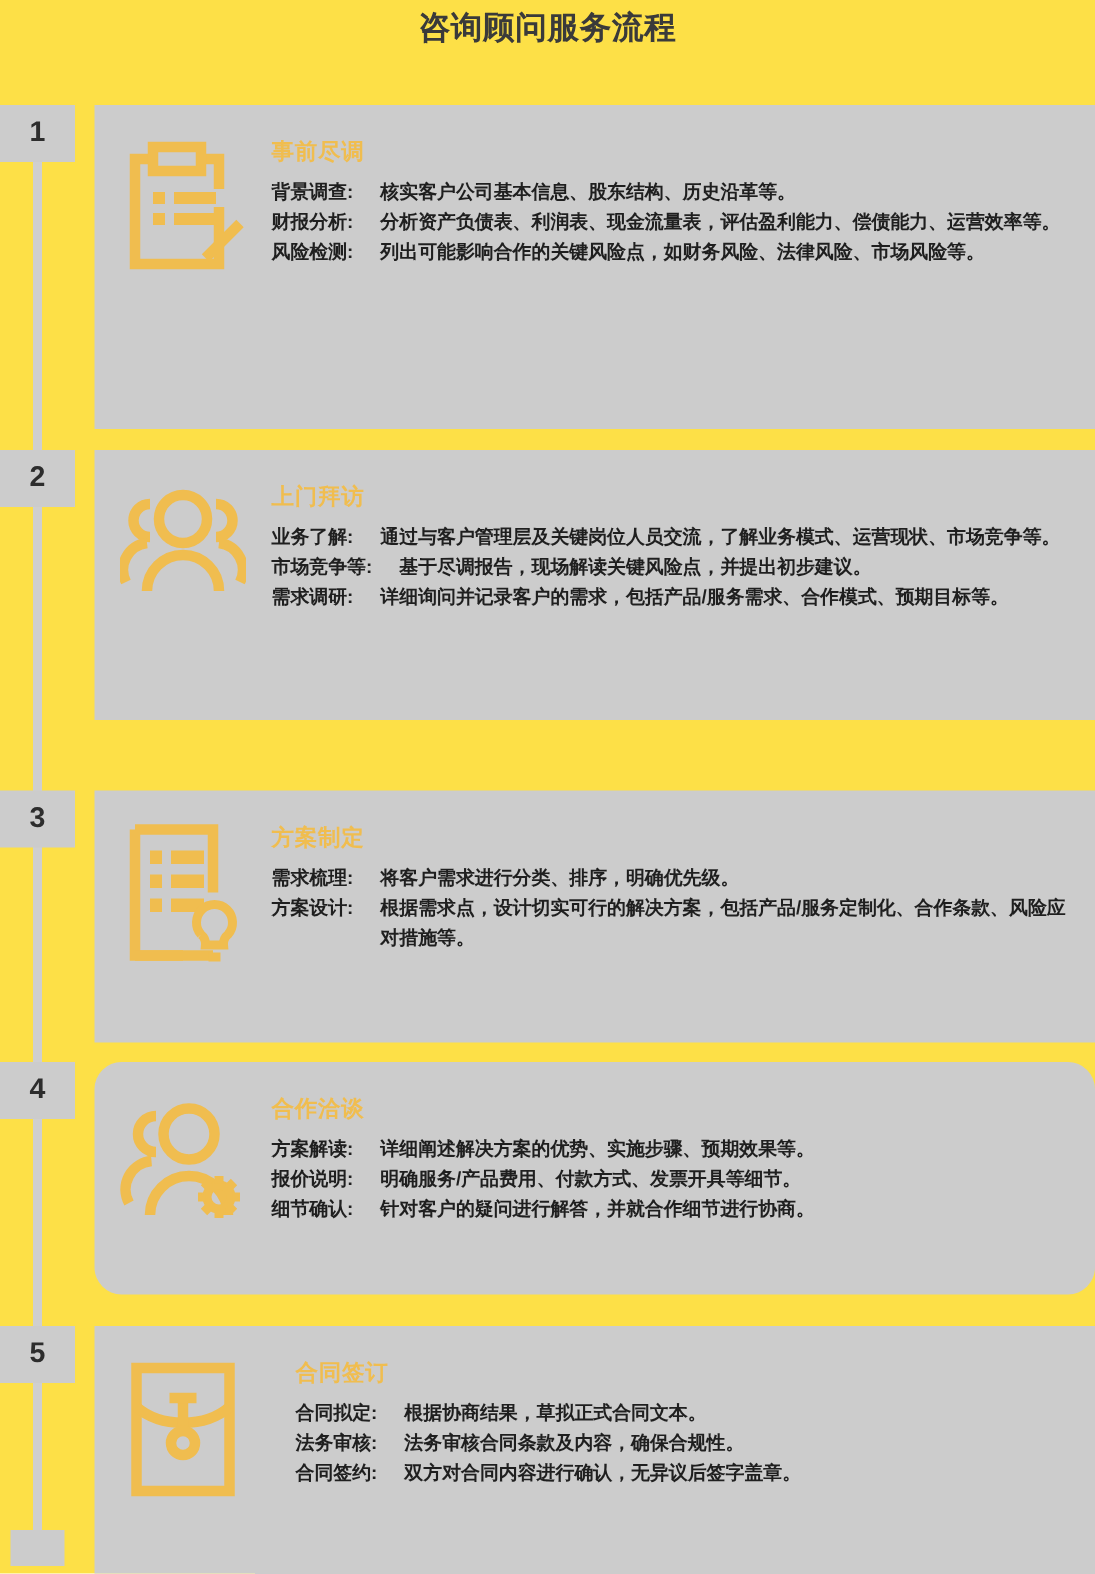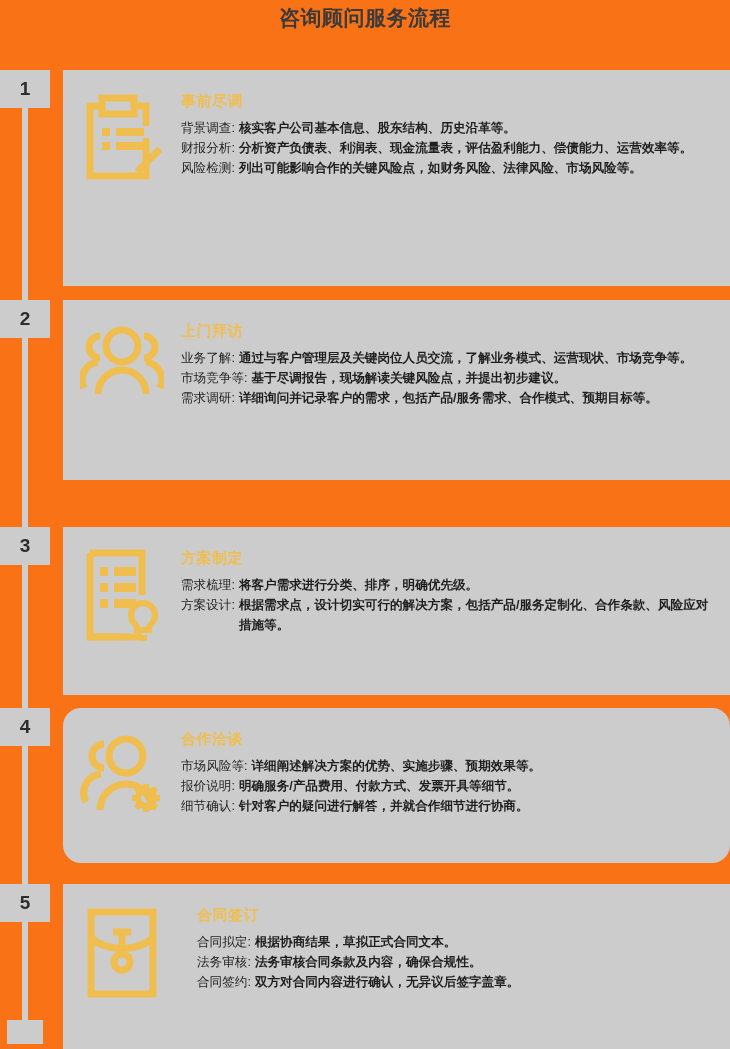--- a/index.html
+++ b/index.html
@@ -7,21 +7,21 @@
     width: 730px;
     height: 1049px;
     background: #ffffff;
     font-family: "Liberation Sans", "DejaVu Sans", sans-serif;
     overflow: hidden;
   }
   #page {
     position: relative;
     width: 730px;
     height: 1049px;
-    background: #f97316;
+    background: #fde047;
   }
 
   
   .page-title {
     position: absolute;
     top: 4px;
     left: 0;
     width: 730px;
     text-align: center;
     font-size: 21px;
@@ -95,24 +95,24 @@
   }
   .bullet-row {
     display: flex;
     align-items: flex-start;
     font-size: 12.6px;
     color: #1f1f1f;
     line-height: 20px;
     margin-bottom: 0px;
   }
   .bullet-label {
-    font-weight: normal;
+    font-weight: bold;
     white-space: nowrap;
     flex: 0 0 auto;
-    margin-right: 4px;
+    margin-right: 18px;
   }
   .bullet-text {
     flex: 1 1 auto;
     font-weight: bold;
   }
 
   svg { display: block; }
 </style>
 </head>
 <body>
@@ -239,21 +239,21 @@
         </g>
         <g fill="none" stroke="#f0bd4f" stroke-width="6">
           <circle cx="66" cy="68" r="8"></circle>
           <path d="M66,54 v5 M66,77 v5 M52,68 h5 M75,68 h5 M56,58 l4,4 M72,74 l4,4 M76,58 l-4,4 M60,74 l-4,4"></path>
         </g>
       </svg>
     </div>
     <div class="panel-body">
       <div class="panel-heading">合作洽谈</div>
       <div class="bullet-row">
-        <span class="bullet-label">市场风险等:</span>
+        <span class="bullet-label">方案解读:</span>
         <span class="bullet-text">详细阐述解决方案的优势、实施步骤、预期效果等。</span>
       </div>
       <div class="bullet-row">
         <span class="bullet-label">报价说明:</span>
         <span class="bullet-text">明确服务/产品费用、付款方式、发票开具等细节。</span>
       </div>
       <div class="bullet-row">
         <span class="bullet-label">细节确认:</span>
         <span class="bullet-text">针对客户的疑问进行解答，并就合作细节进行协商。</span>
       </div>

